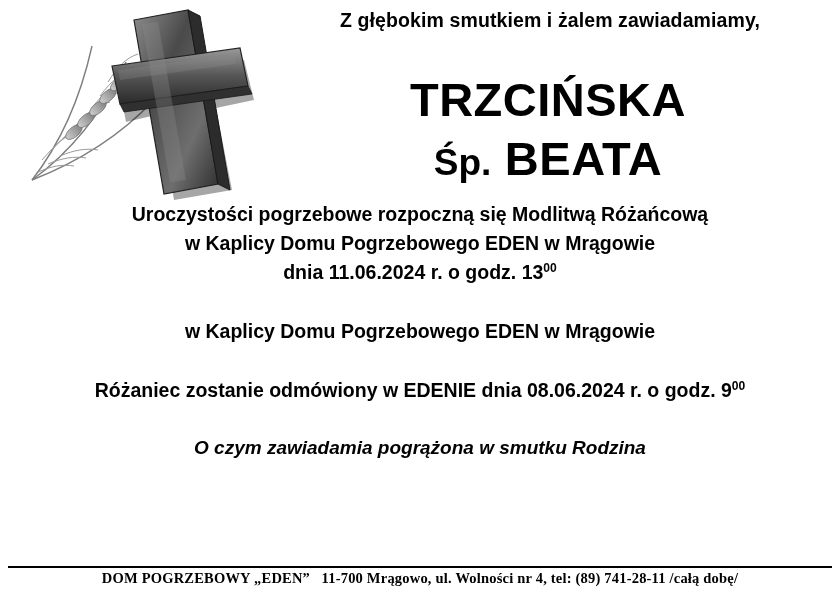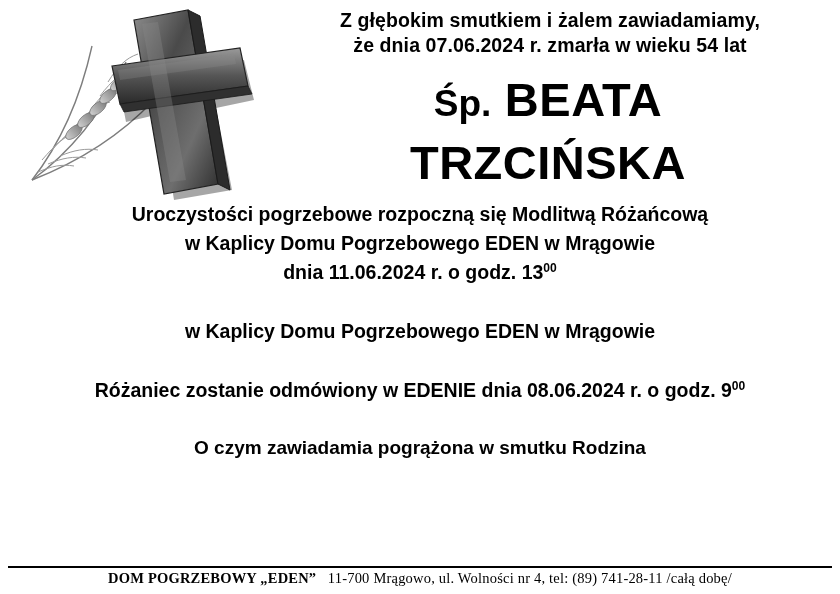--- a/index.html
+++ b/index.html
@@ -83,20 +83,21 @@
   .gap-md { height: 30px; }
   .gap-lg { height: 28px; }
   sup {
     font-size: 0.62em;
     vertical-align: super;
     line-height: 0;
     text-align: right;
   }
   .italic-line {
     font-size: 19px;
+    font-style: italic;
     font-weight: bold;
     line-height: 29px;
   }
 
   
   .footer-rule {
     position: absolute;
     left: 8px;
     top: 566px;
     width: 824px;
@@ -108,21 +109,21 @@
     left: 0;
     top: 570px;
     width: 840px;
     text-align: center;
     font-family: "Liberation Serif", serif;
     font-size: 14.5px;
     font-weight: bold;
     letter-spacing: 0.2px;
   }
   .footer .thin {
-    font-weight: normal;
+    font-weight: bold;
   }
 </style>
 </head>
 <body>
 
 <div id="notice">
 
   <div class="emblem">
     <svg width="270" height="196" viewBox="0 0 270 196" xmlns="http://www.w3.org/2000/svg">
       <defs>
@@ -186,28 +187,27 @@
         <polygon points="112,100 240,82 244,90 116,108" fill="#303030" stroke="#1a1a1a" stroke-width="0.8"></polygon>
 
         <polygon points="134,20 150,18 178,176 162,178" fill="#8a8a8a" opacity="0.35"></polygon>
         <polygon points="110,66 226,50 228,60 112,76" fill="#8a8a8a" opacity="0.3"></polygon>
       </g>
     </svg>
   </div>
 
   <div class="header-block">
     <div class="header-line">Z głębokim smutkiem i żalem zawiadamiamy,</div>
-    <div class="header-line">że dnia 07.06.2024 r. zmarła w wieku 54 lat</div>
   </div>
 
   <div class="name-block">
+    <div class="name-line">TRZCIŃSKA</div>
     <div class="name-line">
       <span class="name-prefix">Śp.</span><span>&nbsp;</span><span>BEATA</span>
     </div>
-    <div class="name-line">TRZCIŃSKA</div>
   </div>
 
   <div class="body-block">
 
     <div class="para">
       <div class="para-line">Uroczystości pogrzebowe rozpoczną się Modlitwą Różańcową</div>
       <div class="para-line">w Kaplicy Domu Pogrzebowego EDEN w Mrągowie</div>
       <div class="para-line"><span>dnia 11.06.2024 r. o godz. 13</span><sup>00</sup></div>
     </div>
 

